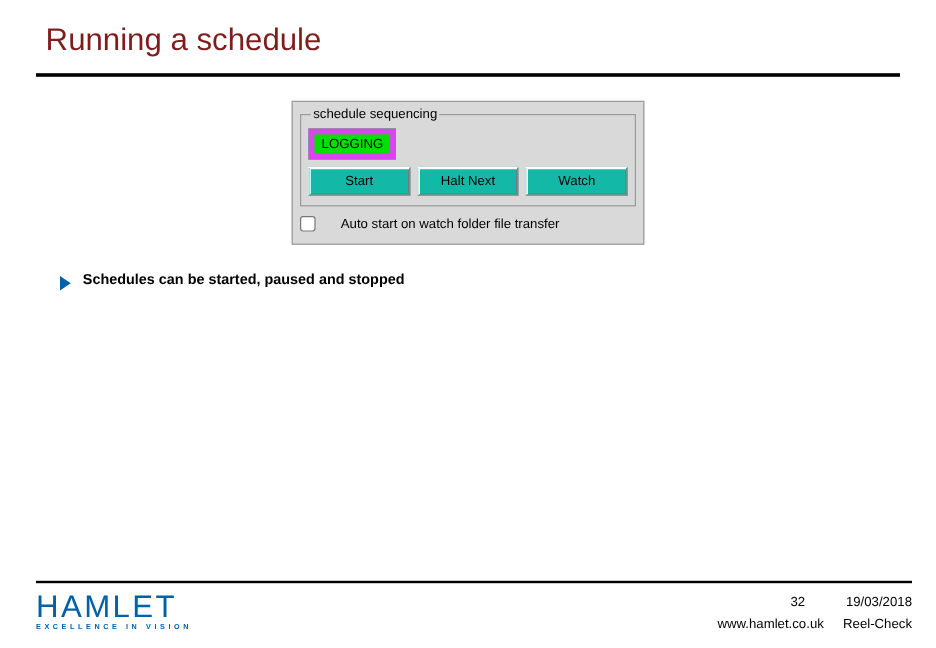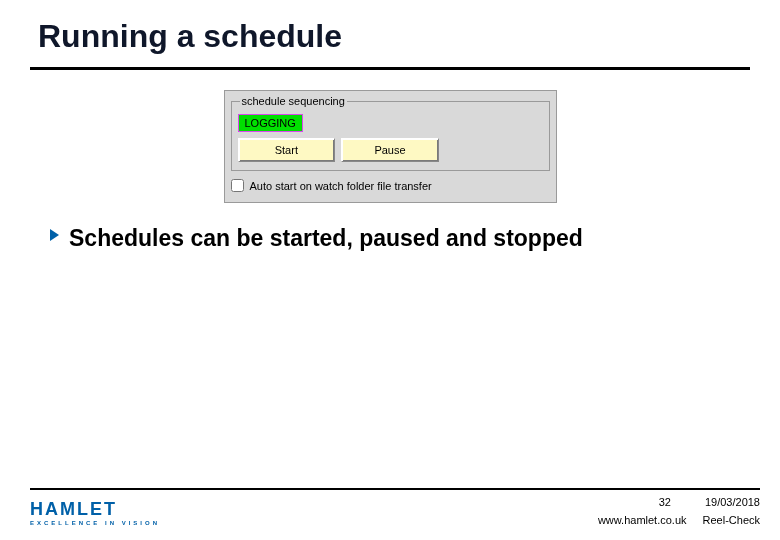--- a/index.html
+++ b/index.html
@@ -11,40 +11,40 @@
     position: relative;
     overflow: hidden;
   }
   .slide {
     width: 100%;
     height: 100%;
     padding: 18px 30px 0 30px;
     position: relative;
   }
   .title {
-    color: #0f172a;
-    font-size: 32px;
-    font-weight: bold;
+    color: #7f1d1d;
+    font-size: 26px;
+    font-weight: normal;
     padding: 0 0 12px 8px;
   }
   .title-rule {
     height: 3px;
     background: #000;
     width: 100%;
     margin-bottom: 20px;
   }
   .panel-wrap {
     display: flex;
     justify-content: center;
     margin-bottom: 22px;
   }
   .panel {
     border: 1px solid #9a9a9a;
     background: #d9d9d9;
-    width: 333px;
+    width: 294px;
     padding: 0 6px 10px 6px;
     position: relative;
     font-family: Tahoma, Arial, sans-serif;
   }
   fieldset.seq {
     border: 1px solid #9a9a9a;
     padding: 6px 6px 8px 6px;
     position: relative;
     margin-top: 4px;
   }
@@ -55,45 +55,45 @@
     padding: 0 2px;
     margin-left: 2px;
   }
   .status-row { margin-bottom: 6px; }
   .status-badge {
     display: inline-block;
     background: #00e000;
     color: #000;
     font-size: 11px;
     padding: 2px 6px;
-    border: 1px solid #d946ef;
+    border: 5px solid #d946ef;
   }
   .btn-grid {
     display: grid;
     grid-template-columns: 1fr 1fr 1fr;
     gap: 4px 6px;
   }
   .win-btn {
-    background: #fef9c3;
+    background: #14b8a6;
     border: 1px solid #888;
     border-top-color: #fff;
     border-left-color: #fff;
     font-size: 11px;
     padding: 5px 0;
     text-align: center;
     cursor: pointer;
     box-shadow: inset 1px 1px 0 #fff, inset -1px -1px 0 #7a7a7a;
     font-family: Tahoma, Arial, sans-serif;
   }
   .cbrow {
     margin-top: 8px;
     font-size: 11px;
     display: flex;
     align-items: flex-end;
-    gap: 6px;
+    gap: 21px;
     font-family: Tahoma, Arial, sans-serif;
   }
   .cbrow input { width: 13px; height: 13px; }
   .bullets {
     list-style: none;
     padding-left: 20px;
   }
   .bullets li {
     display: flex;
     align-items: flex-start;
@@ -113,21 +113,21 @@
     content: "";
     position: absolute;
     left: -9px; top: -4px;
     width: 0; height: 0;
     border-top: 4px solid transparent;
     border-bottom: 4px solid transparent;
     border-left: 6px solid #d9d9d9;
     opacity: 0;
   }
   .bullet-text {
-    font-size: 23px;
+    font-size: 12px;
     font-weight: bold;
     color: #000;
   }
   .footer {
     position: absolute;
     left: 30px; right: 20px;
     bottom: 14px;
   }
   .footer-rule {
     height: 2px;
@@ -157,22 +157,22 @@
     display: flex;
     gap: 16px;
   }
   .logo {
     display: flex;
     flex-direction: column;
     line-height: 1;
     color: #0060a8;
   }
   .logo-main {
-    font-size: 18px;
-    font-weight: 700;
+    font-size: 26px;
+    font-weight: 400;
     letter-spacing: 2px;
   }
   .logo-sub {
     font-size: 6px;
     letter-spacing: 3px;
     font-weight: bold;
     margin-top: 2px;
   }
 </style>
 </head>
@@ -185,21 +185,22 @@
 
   <div class="panel-wrap">
     <div class="panel">
       <fieldset class="seq">
         <legend>schedule sequencing</legend>
         <div class="status-row">
           <span class="status-badge">LOGGING</span>
         </div>
         <div class="btn-grid">
           <button class="win-btn">Start</button>
-          <button class="win-btn">Pause</button>
+          <button class="win-btn">Halt Next</button>
+          <button class="win-btn">Watch</button>
         </div>
       </fieldset>
       <label class="cbrow">
         <input type="checkbox" style="">
         <span>Auto start on watch folder file transfer</span>
       </label>
     </div>
   </div>
 
   <ul class="bullets">

